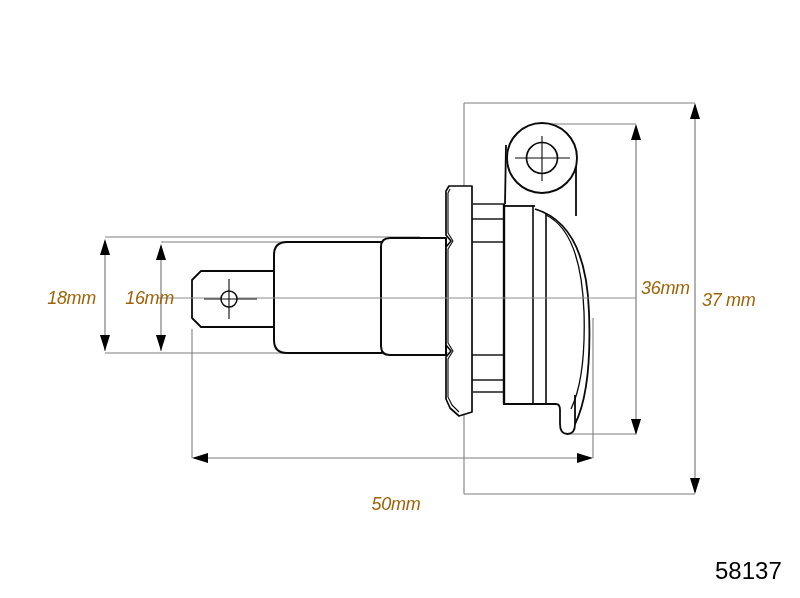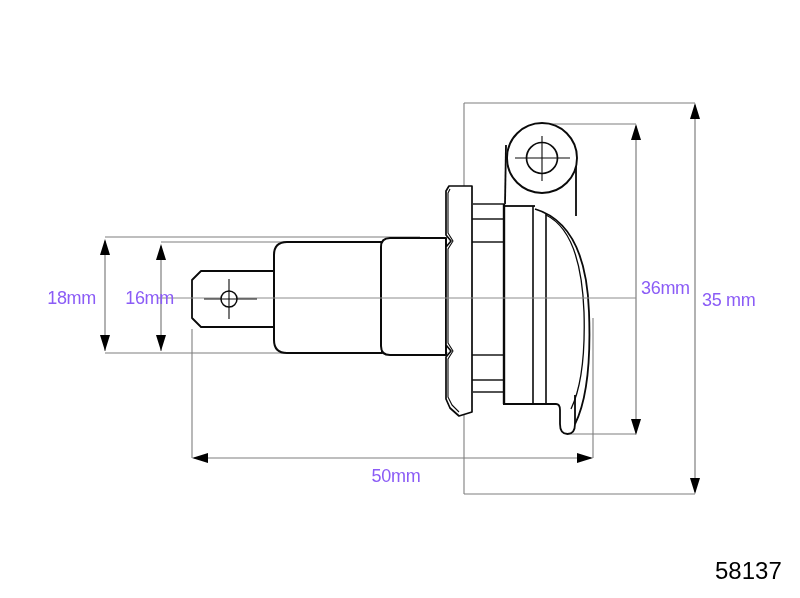--- a/index.html
+++ b/index.html
@@ -20,35 +20,36 @@
   .stage svg {
     position: absolute;
     left: 0;
     top: 0;
   }
   .dim-label {
     position: absolute;
     height: 20px;
     line-height: 20px;
     font-size: 18px;
-    color: #8b5cf6;
+    color: #a16207;
     letter-spacing: -0.3px;
     white-space: nowrap;
+    font-style: italic;
   }
   .part-number {
     position: absolute;
     height: 28px;
     line-height: 28px;
     font-size: 24px;
     color: #000000;
     white-space: nowrap;
     margin-left: 14px;
   }
   .ta-r { text-align: right; }
-  .ta-c { text-align: center; }
+  .ta-c { text-align: center; margin-top: 28px; }
 </style>
 </head>
 <body>
 
 <div class="stage">
 
   <svg width="800" height="598" viewBox="0 0 800 598">
 
     <g stroke="#7f7f7f" stroke-width="1.1" fill="none">
 
@@ -167,19 +168,19 @@
       </g>
     </g>
   </svg>
 
   <div class="dim-label ta-r" style="left:42px; top:288px; width:54px;">18mm</div>
 
   <div class="dim-label ta-r" style="left:120px; top:288px; width:54px;">16mm</div>
 
   <div class="dim-label" style="left:641px; top:278px; width:70px;">36mm</div>
 
-  <div class="dim-label" style="left:702px; top:290px; width:80px;">35 mm</div>
+  <div class="dim-label" style="left:702px; top:290px; width:80px;">37 mm</div>
 
   <div class="dim-label ta-c" style="left:368px; top:466px; width:56px;">50mm</div>
 
   <div class="part-number" style="left:701px; top:557px; width:90px;">58137</div>
 
 </div>
 
 </body></html>

